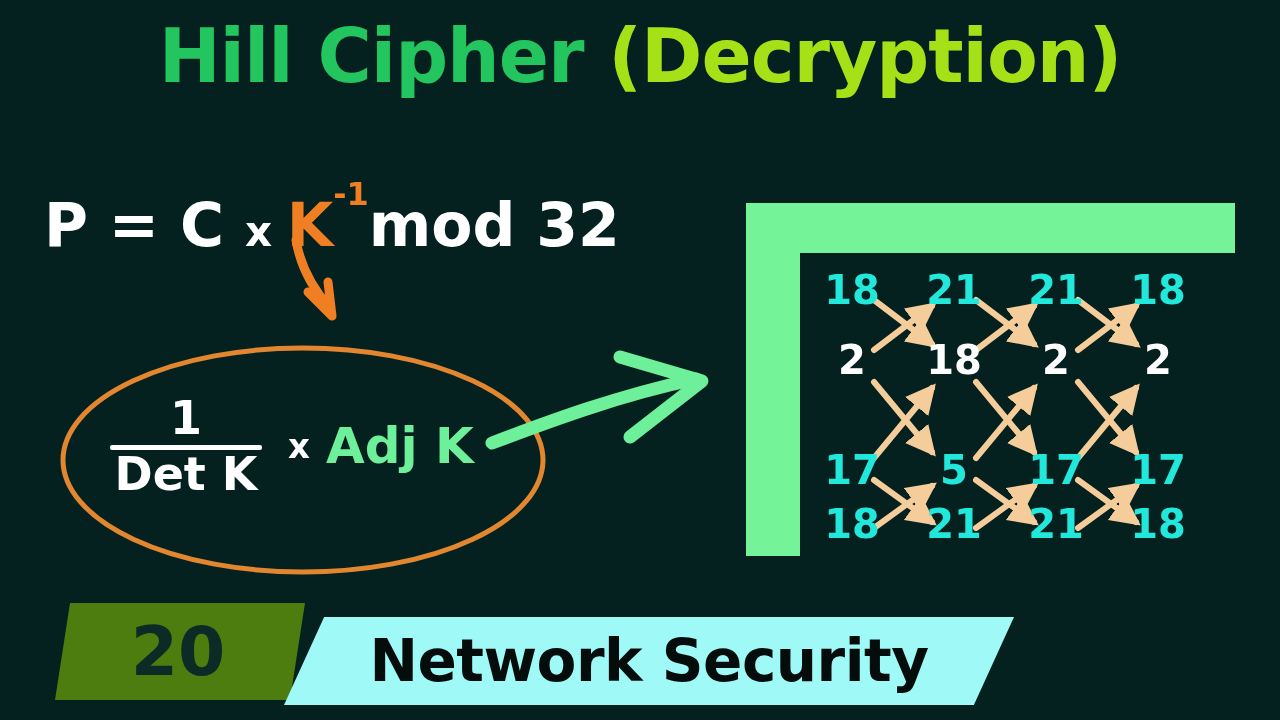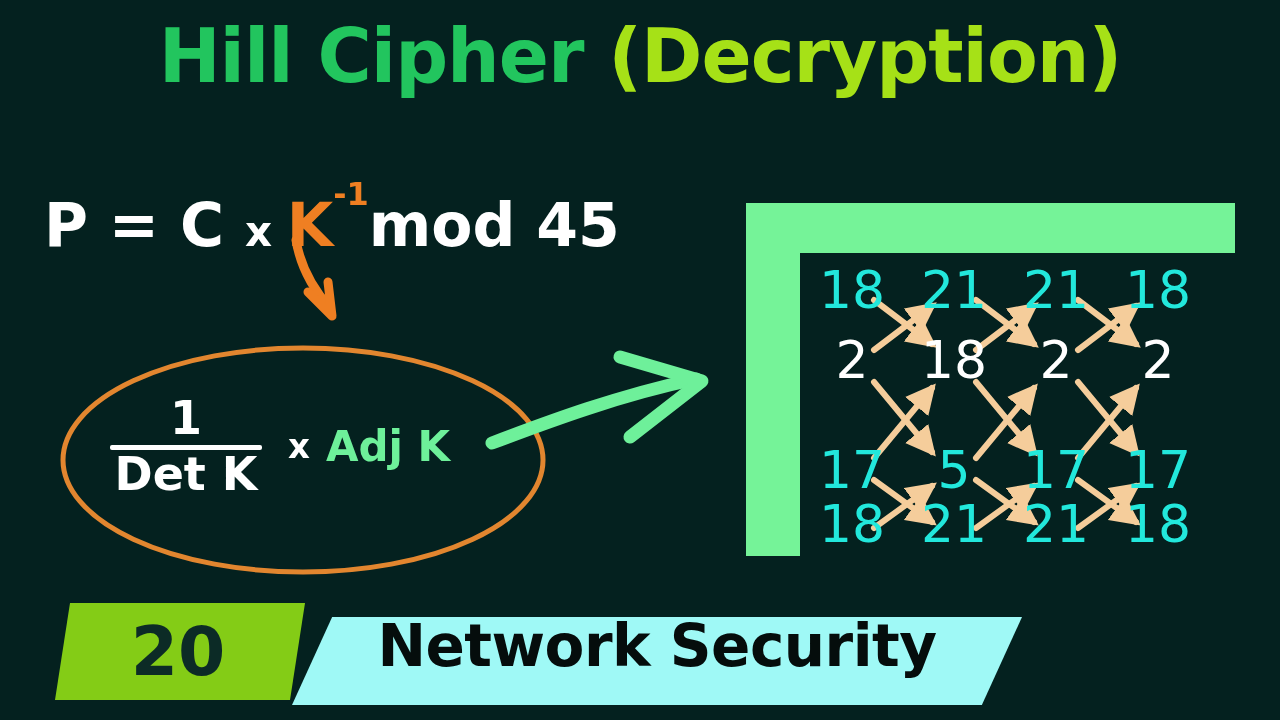--- a/index.html
+++ b/index.html
@@ -83,21 +83,21 @@
     background: #ffffff;
     border-radius: 2px;
   }
   .frac .den { font-size: 46px; padding-top: 1px; }
   #ellipse-content .times {
     font-size: 34px;
     margin: 0 16px 0 26px;
   }
   #ellipse-content .adjk {
     color: #6ef09a;
-    font-size: 42px;
+    font-size: 50px;
   }
 
   
   #green-arrow { position: absolute; left: 480px; top: 335px; }
 
   
   #bracket-top {
     position: absolute;
     left: 746px;
     top: 203px;
@@ -128,60 +128,61 @@
     width: 380px; height: 272px;
   }
   #matrix-nums {
     position: absolute;
     left: 0; top: 0;
     width: 380px; height: 272px;
   }
   .mcell {
     position: absolute;
     font-family: "DejaVu Sans", sans-serif;
-    font-weight: normal;
-    font-size: 52px;
+    font-weight: bold;
+    font-size: 40px;
     line-height: 40px;
     text-align: left;
     transform: translate(-50%, -50%);
     white-space: nowrap;
   }
   .mcell.cyan { color: #22e8dc; }
   .mcell.white { color: #ffffff; }
 
   
   #banner-num {
     position: absolute;
     left: 55px;
     top: 603px;
     width: 250px;
     height: 97px;
-    background: #84cc16;
+    background: #4d7c0f;
     clip-path: polygon(6% 0%, 100% 0%, 94% 100%, 0% 100%);
     display: flex;
     align-items: center;
     justify-content: center;
   }
   #banner-num span {
     font-family: "DejaVu Sans", sans-serif;
     font-weight: bold;
     font-size: 68px;
     color: #0c2b26;
     line-height: 68px;
     transform: translateX(-2px);
   }
   #banner-title {
     position: absolute;
-    left: 292px;
+    left: 284px;
     top: 617px;
     width: 730px;
     height: 88px;
     background: #9ff9f6;
     clip-path: polygon(5.5% 0%, 100% 0%, 94.5% 100%, 0% 100%);
     display: flex;
+    align-items: center;
     justify-content: center;
   }
   #banner-title span {
     font-family: "DejaVu Sans", sans-serif;
     font-weight: bold;
     font-size: 58px;
     color: #050d0c;
     line-height: 58px;
     letter-spacing: -0.5px;
     white-space: nowrap;
@@ -190,21 +191,21 @@
 </head>
 <body>
 
 <div id="stage">
 
   <div id="title">
     <span class="t1">Hill Cipher </span><span class="t2">(Decryption)</span>
   </div>
 
   <div id="formula">
-    <span>P = C </span><span class="small-x">x </span><span class="kinv"><span>K</span><sup>-1</sup></span><span>mod 45</span>
+    <span>P = C </span><span class="small-x">x </span><span class="kinv"><span>K</span><sup>-1</sup></span><span>mod 32</span>
   </div>
 
   <svg id="orange-arrow" width="130" height="120" viewBox="0 0 130 120">
     <path d="M 46 10 C 50 34, 62 58, 80 78" stroke="#ef7f22" stroke-width="9" fill="none" stroke-linecap="round"></path>
     <path d="M 58 62 L 82 86 L 78 52" stroke="#ef7f22" stroke-width="9" fill="none" stroke-linecap="round" stroke-linejoin="round"></path>
   </svg>
 
   <svg id="ellipse-wrap" width="500" height="245" viewBox="0 0 500 245">
     <ellipse cx="248" cy="120" rx="240" ry="112" fill="none" stroke="#e2862f" stroke-width="5"></ellipse>
   </svg>

